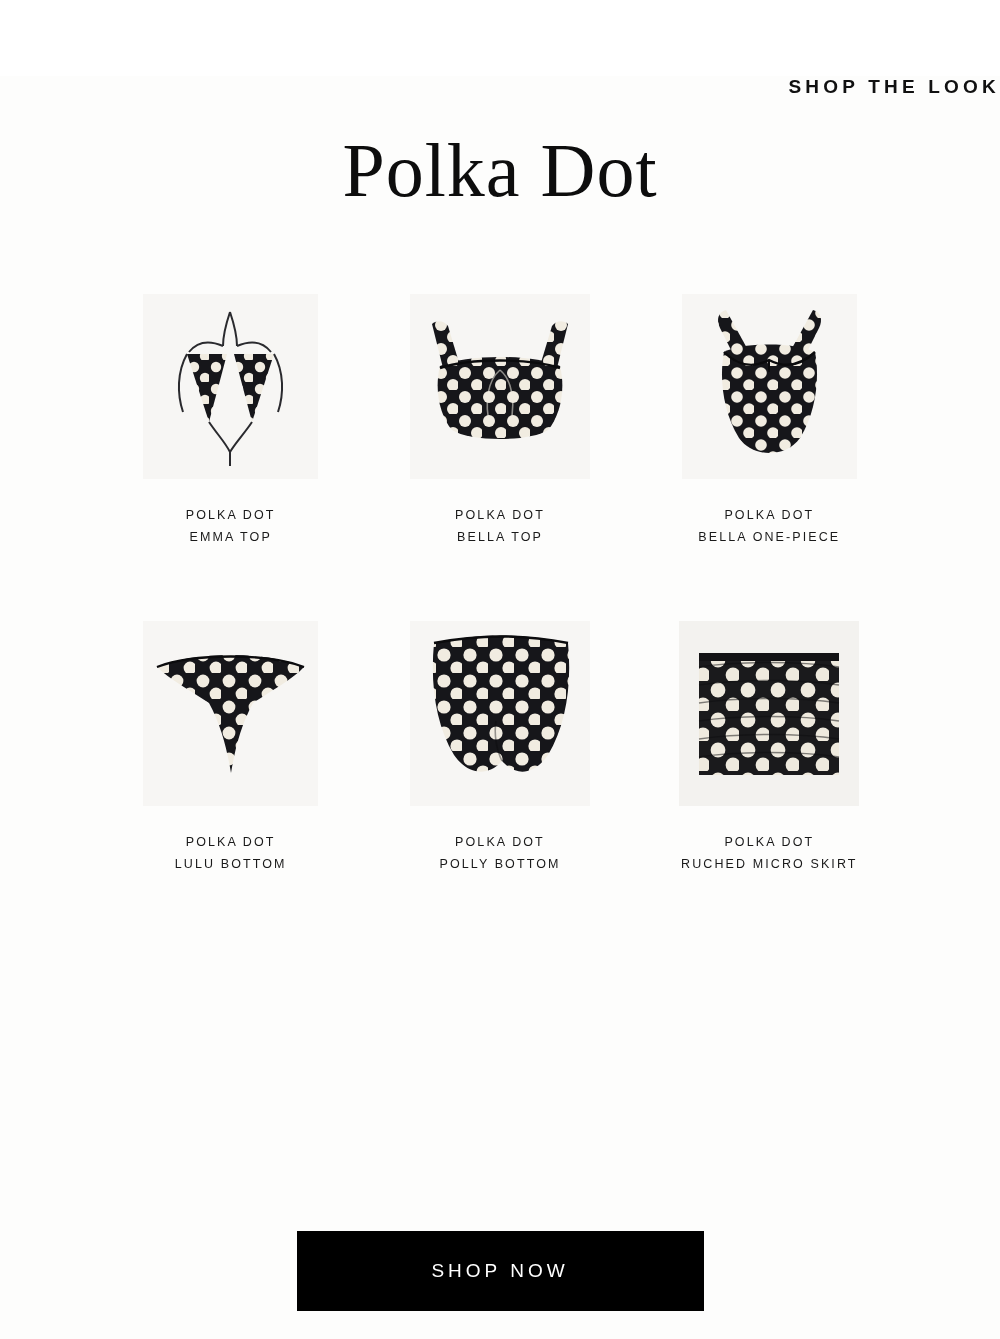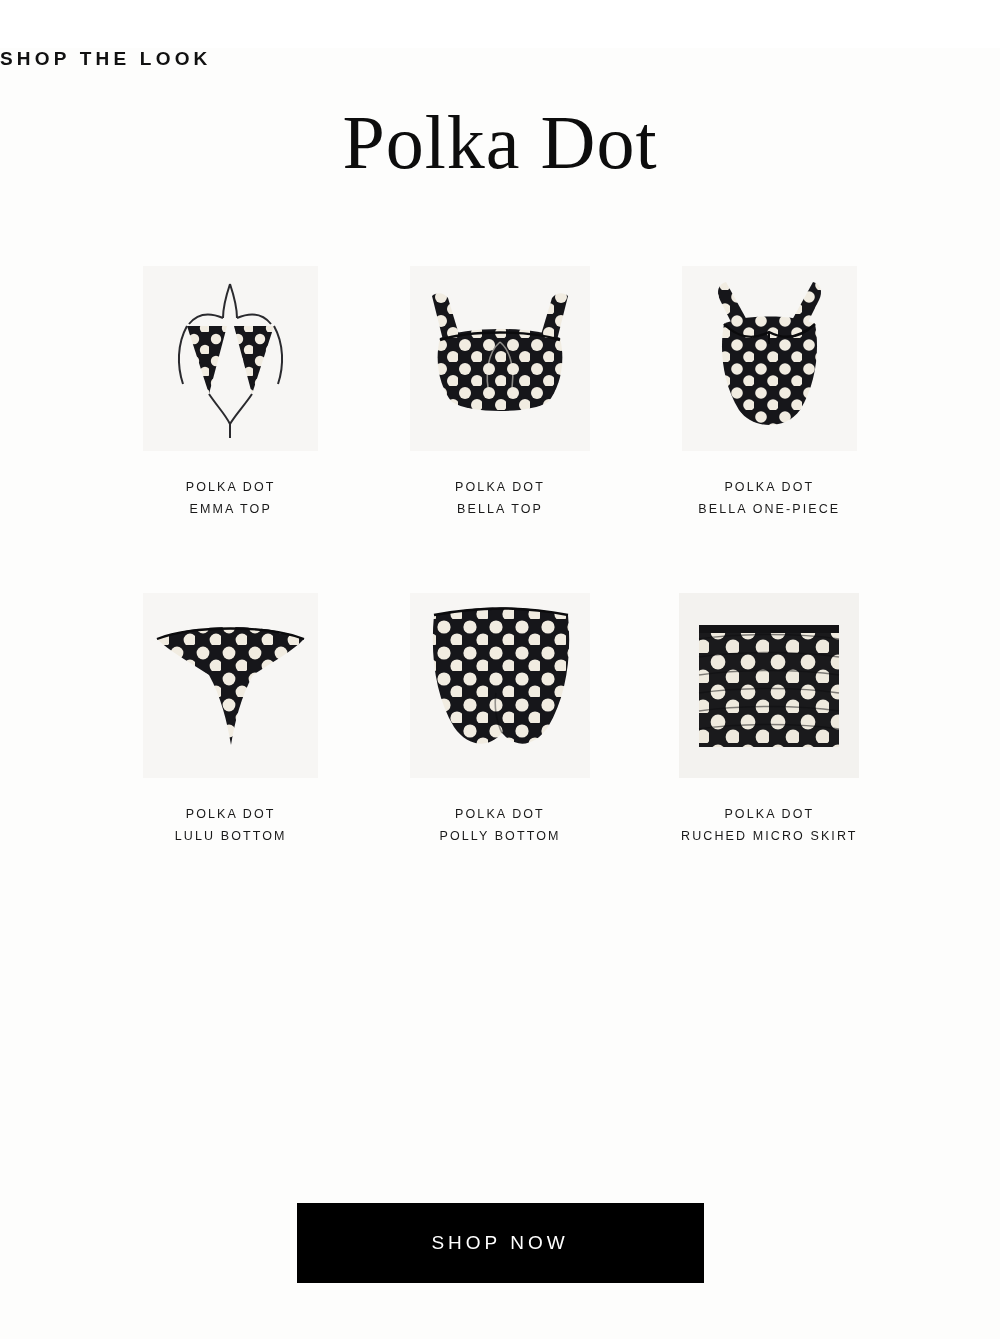--- a/index.html
+++ b/index.html
@@ -16,26 +16,26 @@
   }
   .page {
     width: 1000px;
     height: 1339px;
     position: relative;
     background: #fdfdfc;
   }
 
   
   .eyebrow {
-    text-align: left;
+    text-align: right;
     font-size: 19px;
     font-weight: 700;
     letter-spacing: 4.2px;
     color: #111111;
-    margin-top: 48px;
+    margin-top: 76px;
   }
   .headline {
     text-align: center;
     font-family: "Liberation Serif", serif;
     font-size: 76px;
     font-weight: 400;
     letter-spacing: 1px;
     color: #0d0d0d;
     margin-top: 34px;
     line-height: 1;

